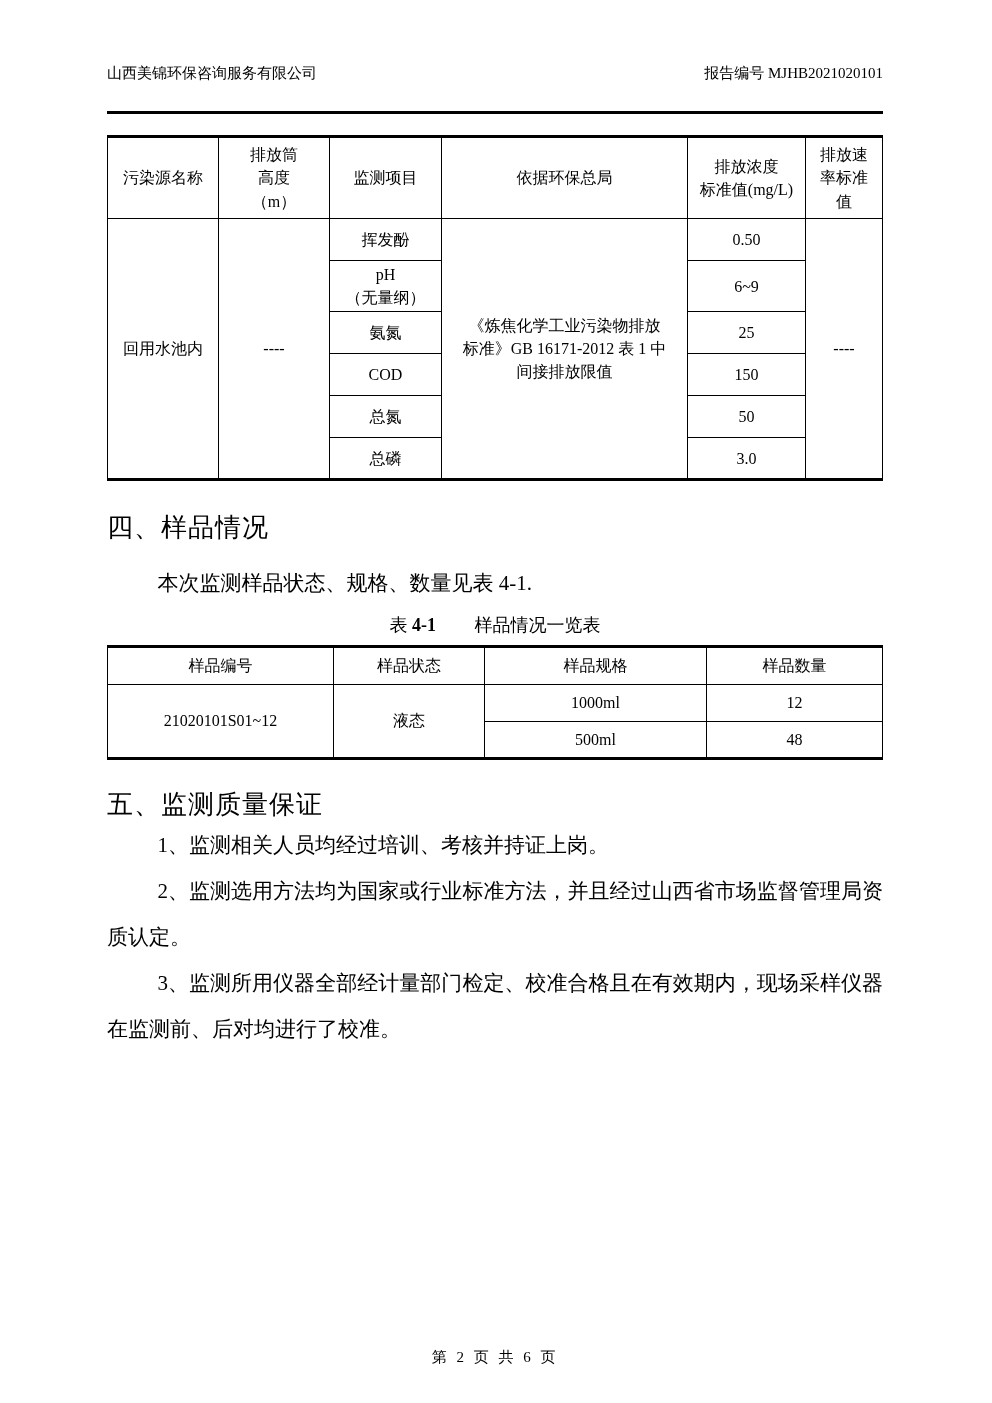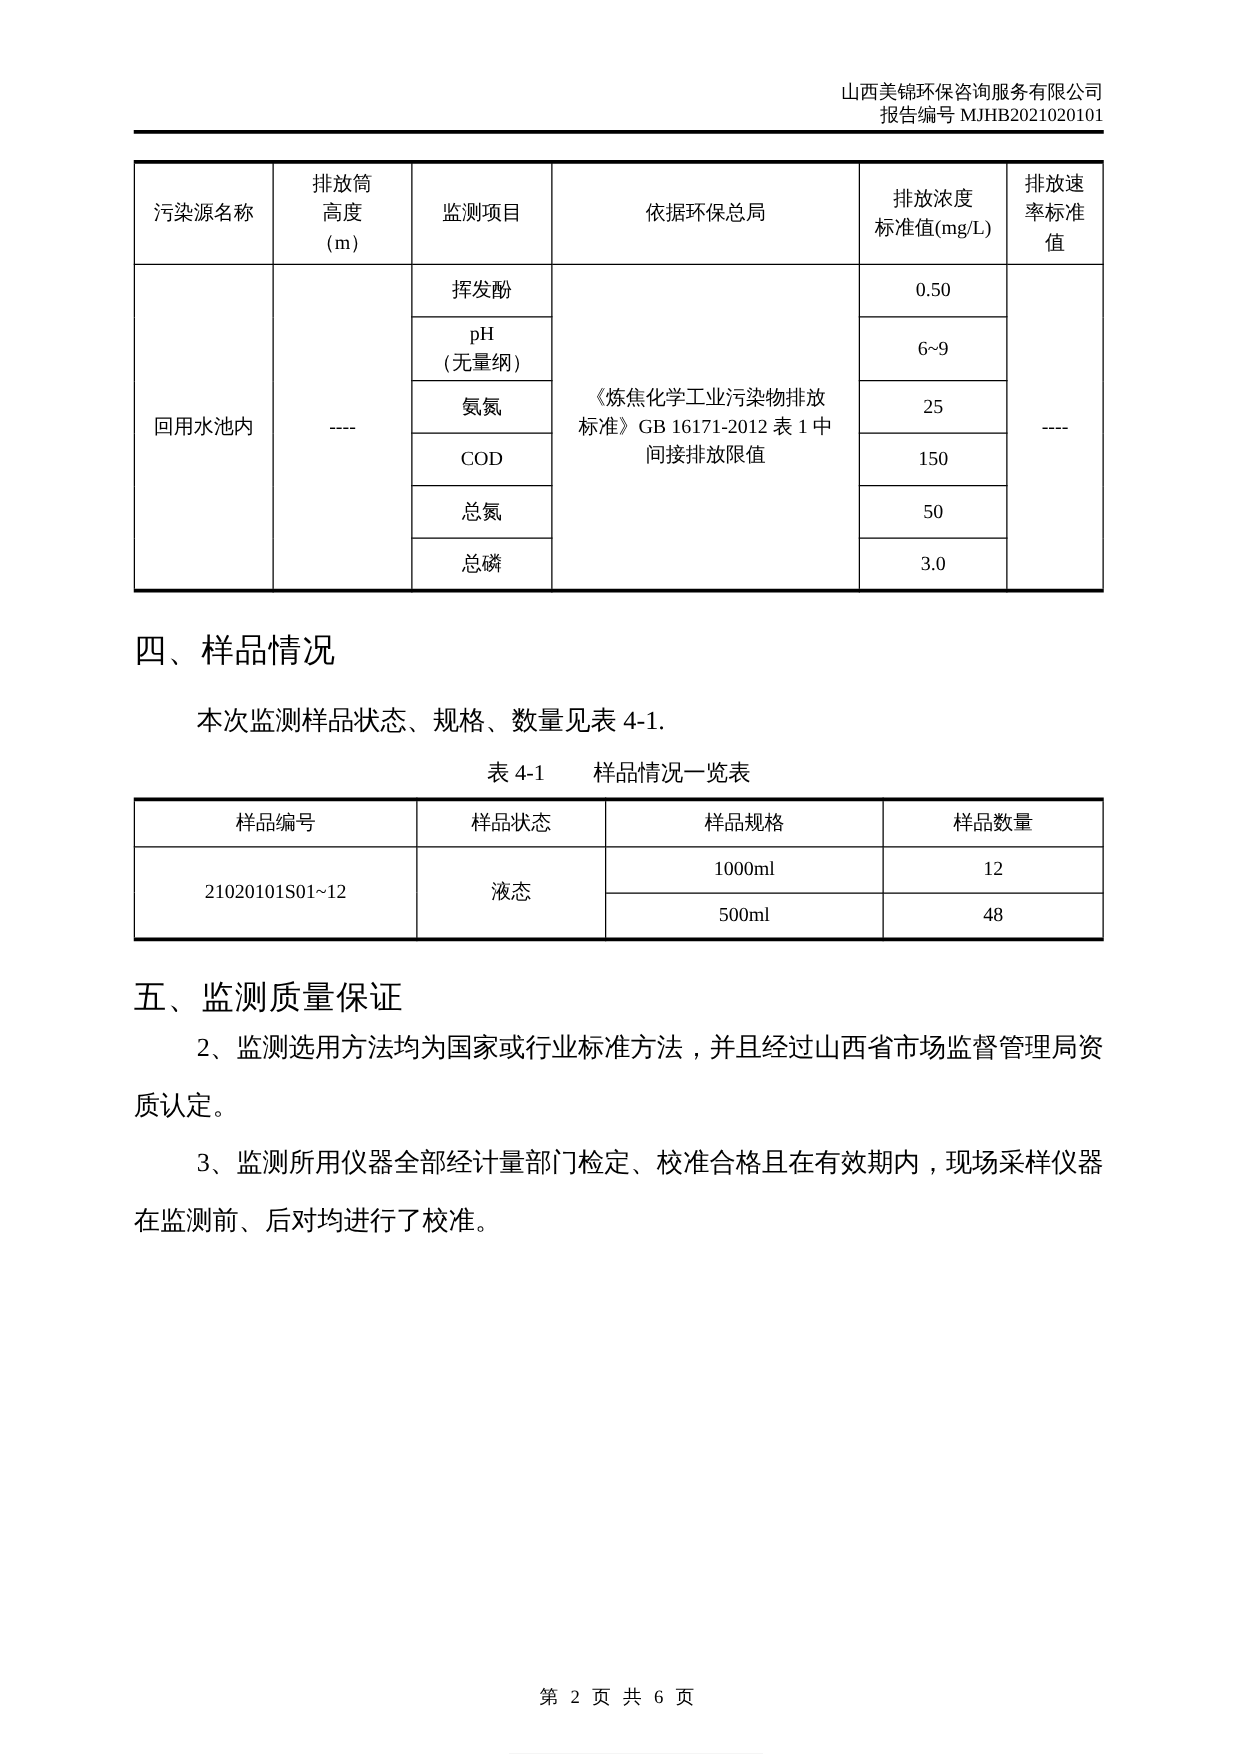--- a/index.html
+++ b/index.html
@@ -20,23 +20,22 @@
     top: 0;
     width: 776px;
   }
   
   .doc-header {
     padding-top: 64px;
     display: flex;
     justify-content: space-between;
     align-items: flex-end;
     font-size: 15px;
-    padding-bottom: 2px;
+    padding-bottom: 28px;
     border-bottom: 3px solid #000;
-    flex-direction: column;
   }
   
   table {
     border-collapse: collapse;
     table-layout: fixed;
     width: 775px;
     font-size: 16px;
     text-align: center;
   }
   th, td {
@@ -66,21 +65,21 @@
     line-height: 2.2;
     text-align: justify;
     text-indent: 2.4em;
   }
   .see-table { margin-top: 22px; line-height: 1.6; }
   .table-caption {
     margin-top: 12px;
     font-size: 18px;
     text-align: center;
   }
-  .table-caption .num { font-weight: normal; }
+  .table-caption .num { font-weight: bold; }
   .table-caption .cap-title { margin-left: 34px; }
   .intro-par { margin-top: 14px; }
   
   .doc-footer {
     position: absolute;
     left: 107px;
     width: 776px;
     top: 1348px;
     text-align: center;
     font-size: 15px;
@@ -191,19 +190,20 @@
         </tr>
         <tr>
           <td>500ml</td>
           <td>48</td>
         </tr>
       </tbody>
     </table>
 
     <div class="section-heading">五、监测质量保证</div>
 
+    <p class="body-par">1、监测相关人员均经过培训、考核并持证上岗。</p>
     <p class="body-par">2、监测选用方法均为国家或行业标准方法，并且经过山西省市场监督管理局资质认定。</p>
     <p class="body-par">3、监测所用仪器全部经计量部门检定、校准合格且在有效期内，现场采样仪器在监测前、后对均进行了校准。</p>
 
   </div>
 
   <div class="doc-footer">第 2 页 共 6 页</div>
 </div>
 
 </body></html>

